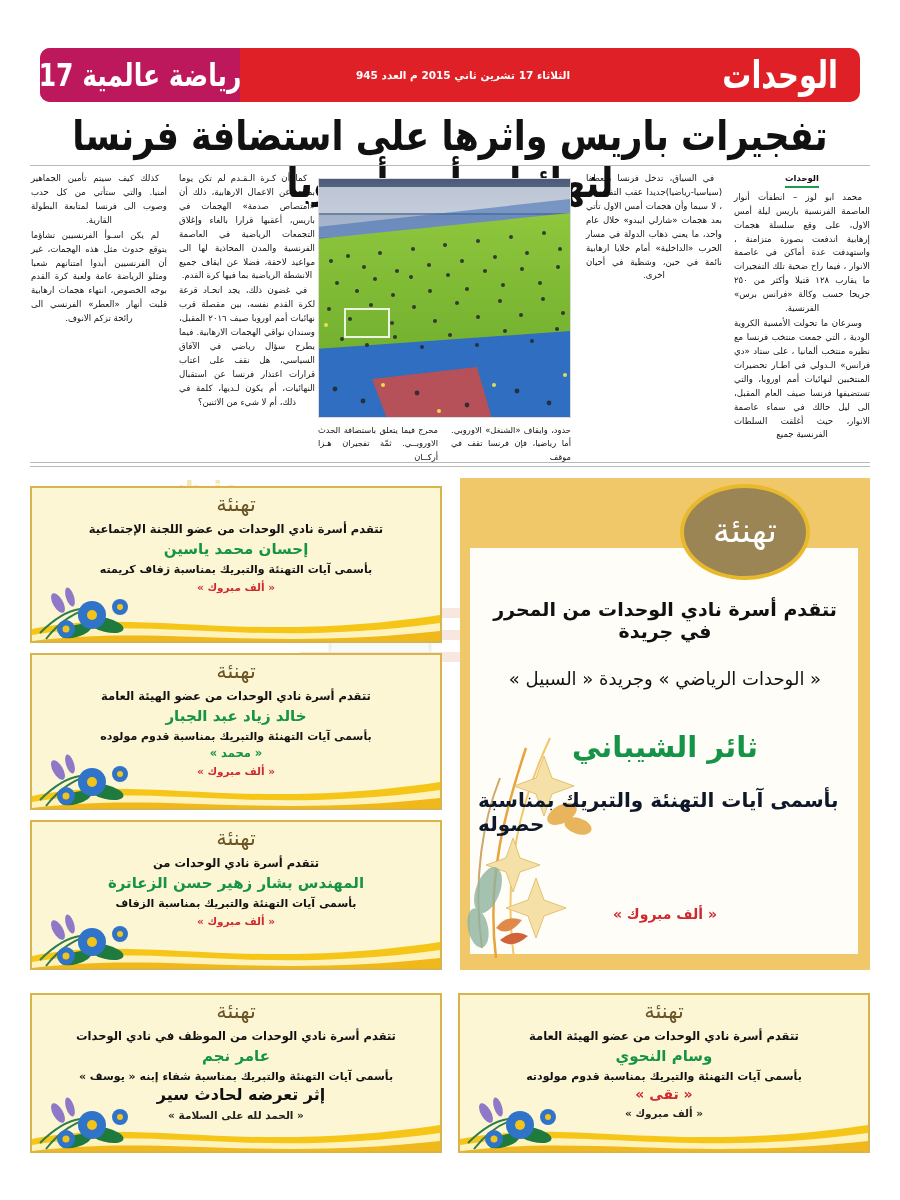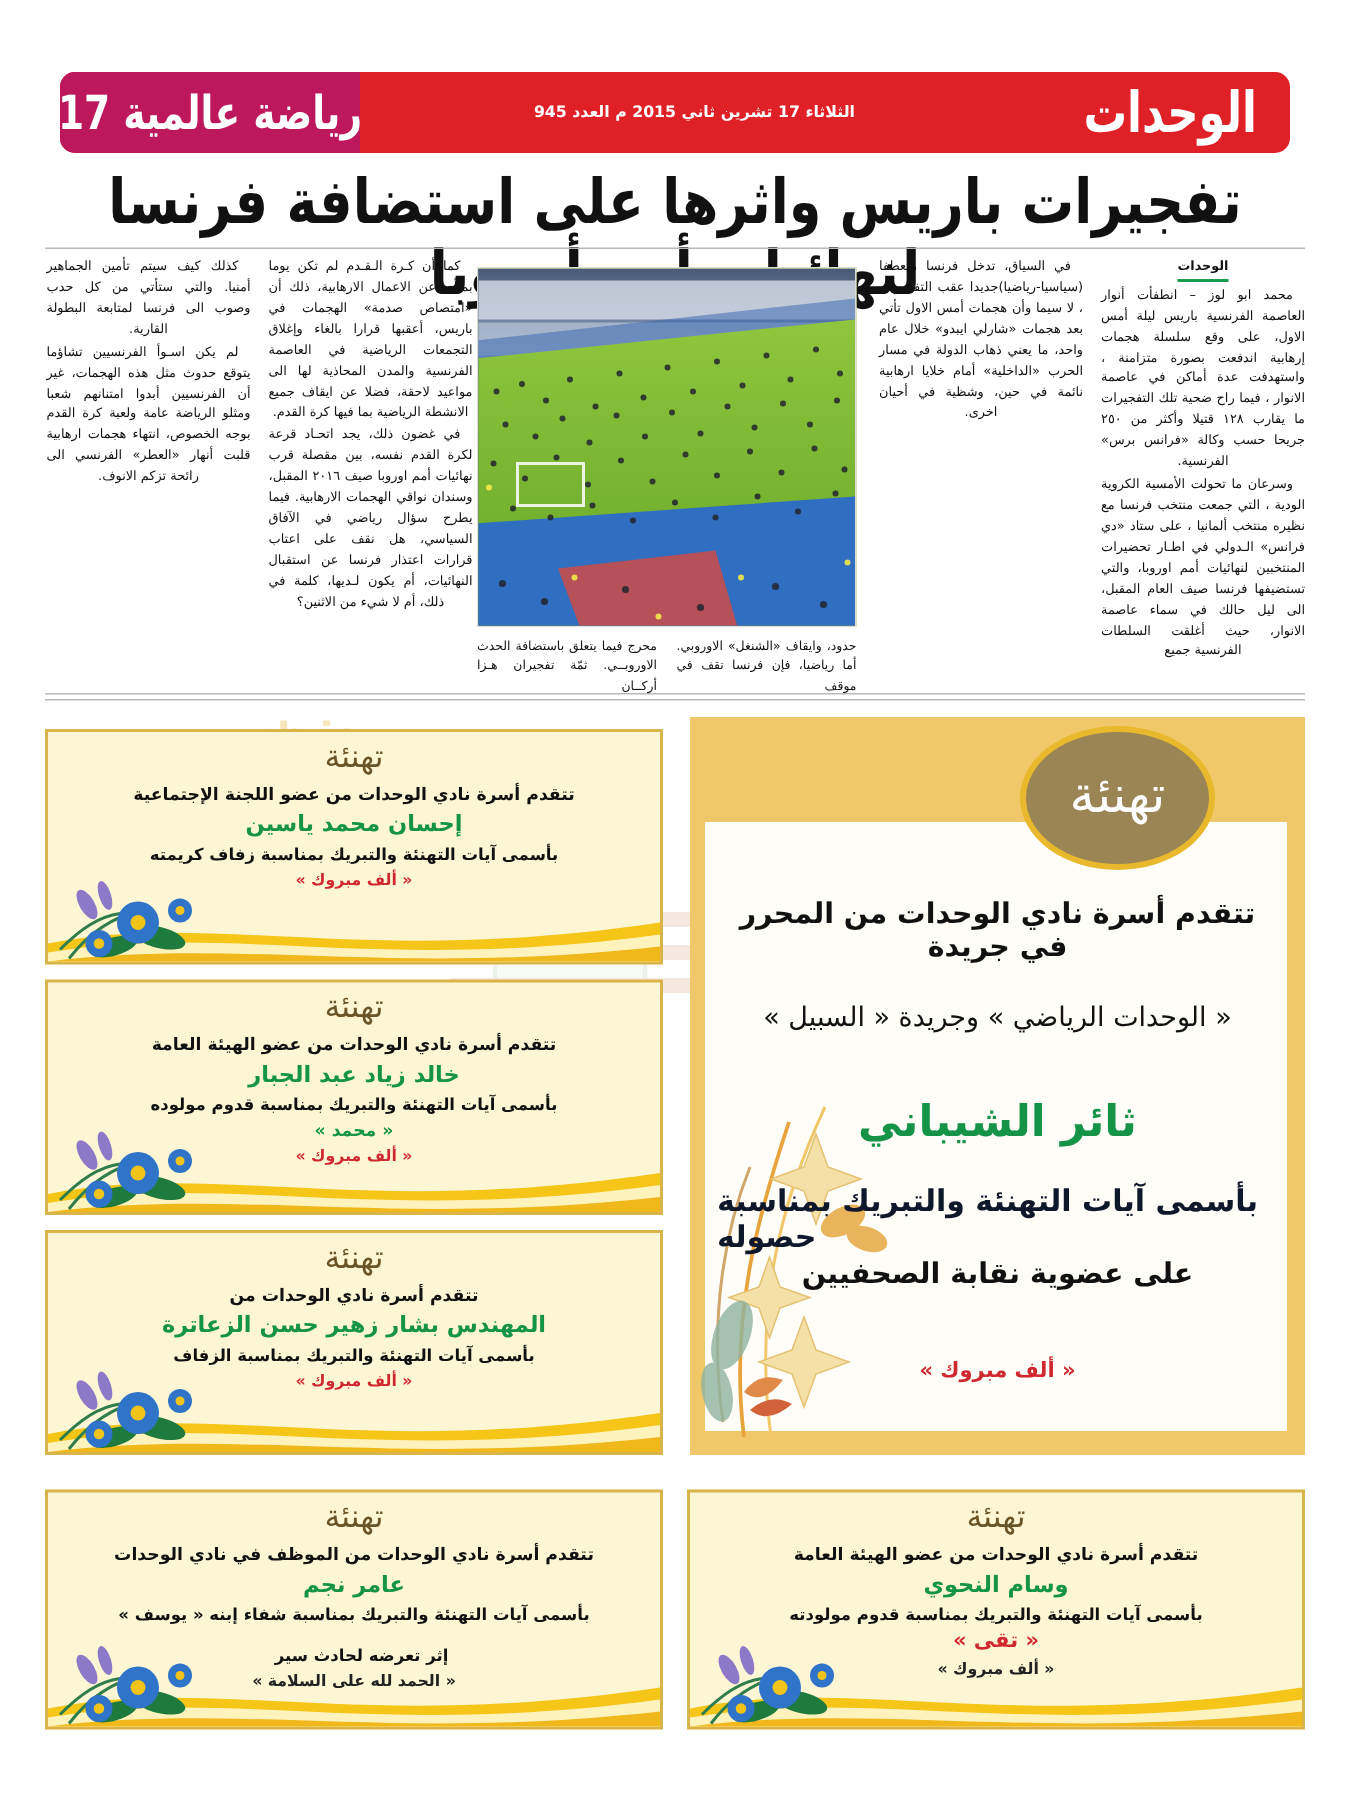--- a/index.html
+++ b/index.html
@@ -90,21 +90,21 @@
     border:2px solid #d9b44a; overflow:hidden;
   }
   .card-inner{ position:relative; width:100%; height:100%; text-align:center; }
   .tah{
     font-size:21px; color:#6b5426; margin-top:6px; font-weight:normal;
     letter-spacing:1px; line-height:1;
   }
   .line1{ font-size:11.5px; font-weight:bold; color:#111; margin-top:7px;text-align:center; }
   .name{ font-size:15px; font-weight:bold; color:#159347; margin-top:4px; }
   .line2{ font-size:11px; font-weight:bold; color:#111; margin-top:5px; }
-  .line3{ font-size:11px; font-weight:bold; color:#111; margin-top:14px;padding-left:10px; }
+  .line3{ font-size:16px; font-weight:bold; color:#111; margin-top:2px;padding-left:10px; }
   .babyname{ font-size:11.5px; font-weight:bold; color:#159347; margin-top:3px; }
   .babyname.red{ color:#d0282f; font-size:14px; }
   .mabrook{ font-size:10.5px; font-weight:bold; color:#d0282f; margin-top:5px; }
   .mabrook.dark{ color:#222; font-weight:bold; }
 
   
   .ribbon{ position:absolute; left:0; bottom:0; width:100%; height:42px; }
 
   
   .flowers{ position:absolute; left:4px; bottom:4px; width:120px; height:62px; }
@@ -325,21 +325,20 @@
     </svg>
 
     <div id="medallion">
       <span>تهنئة</span>
     </div>
 
     <div class="bc-l1">تتقدم أسرة نادي الوحدات من المحرر في جريدة</div>
     <div class="bc-l2">« الوحدات الرياضي » وجريدة « السبيل »</div>
     <div class="bc-name">ثائر الشيباني</div>
     <div class="bc-l3">بأسمى آيات التهنئة والتبريك بمناسبة حصوله</div>
-    <div class="bc-l4">على عضوية نقابة الصحفيين</div>
     <div class="bc-mab">« ألف مبروك »</div>
   </div>
 
   <div class="card" id="card1">
     <div class="card-inner">
       <div class="tah">تهنئة</div>
       <div class="line1">تتقدم أسرة نادي الوحدات من عضو اللجنة الإجتماعية</div>
       <div class="name">إحسان محمد ياسين</div>
       <div class="line2">بأسمى آيات التهنئة والتبريك بمناسبة زفاف كريمته</div>
       <div class="mabrook">« ألف مبروك »</div>

